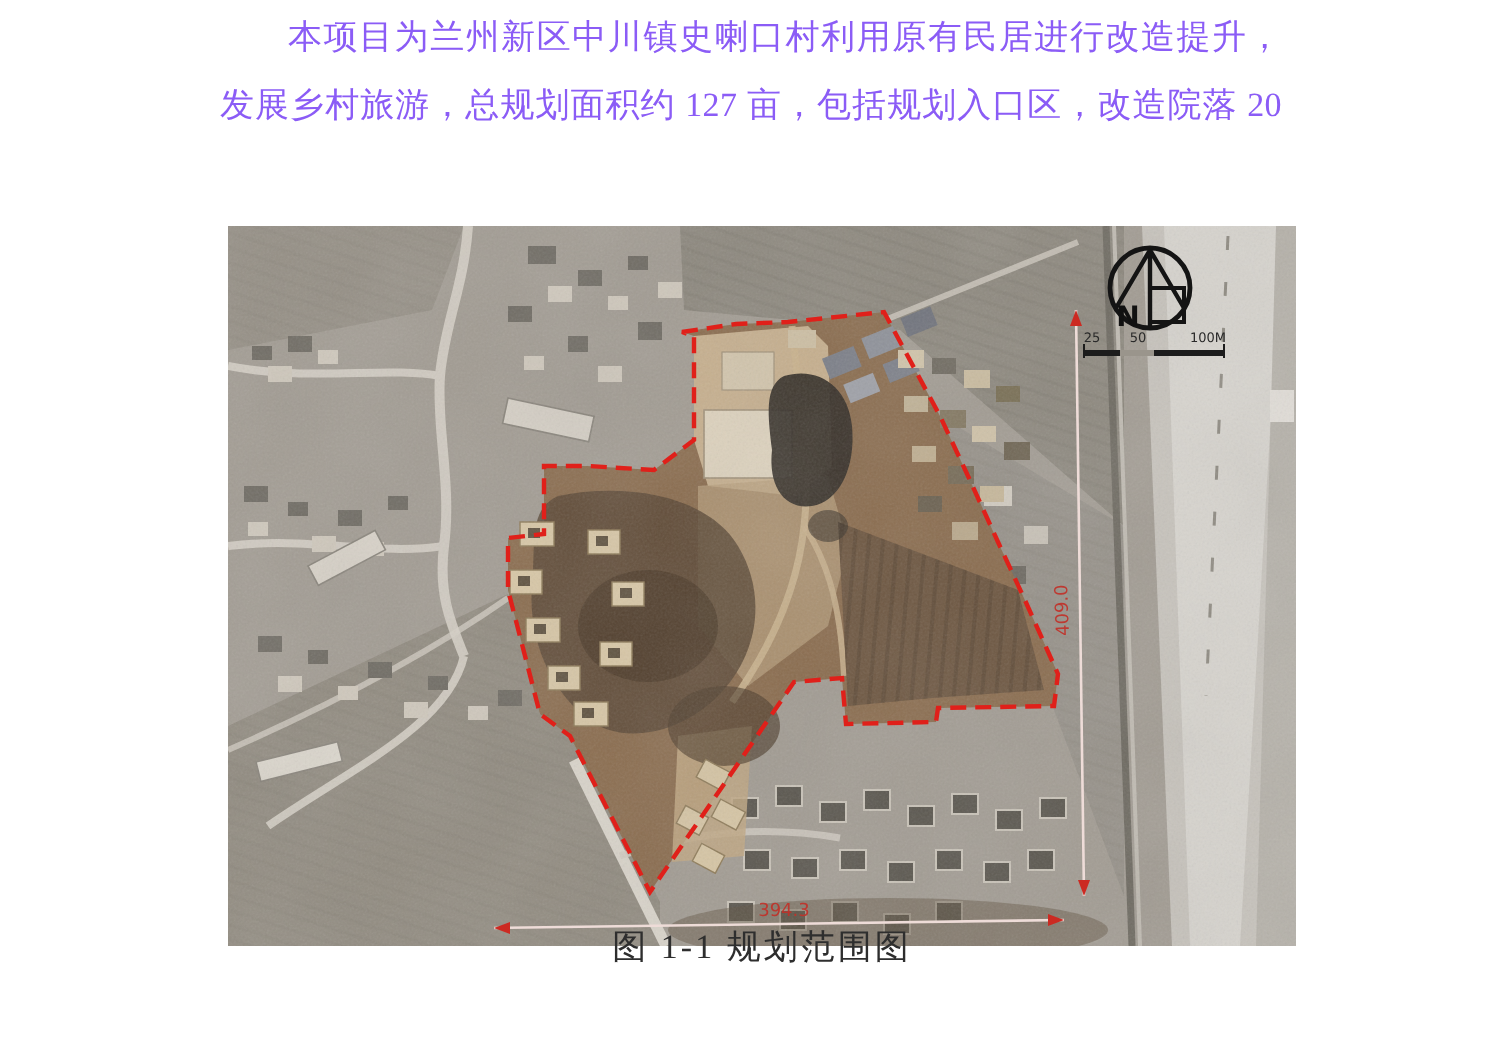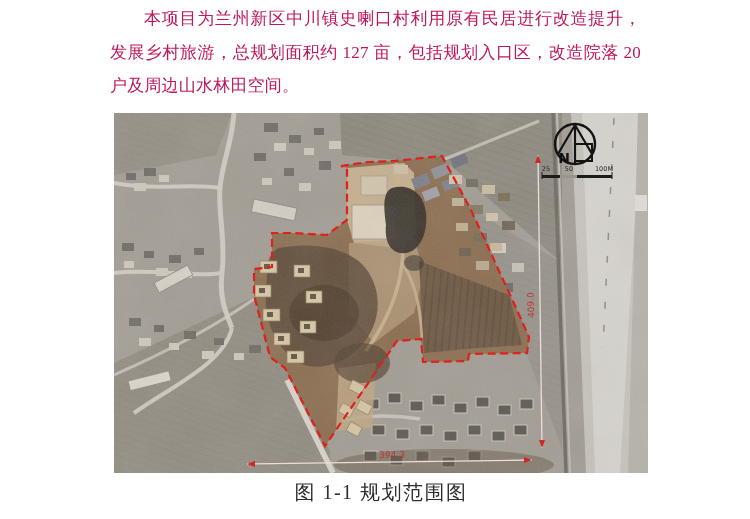--- a/index.html
+++ b/index.html
@@ -4,45 +4,44 @@
 <style>
   html,body{margin:0;padding:0;}
   body{
     width:750px;height:519px;background:#ffffff;overflow:hidden;
     font-family:"Liberation Serif","DejaVu Serif",serif;
     position:relative;
   }
   .page{position:absolute;inset:0;}
   .para{
     position:absolute;left:110px;top:2px;width:531px;
-    font-size:17px;line-height:33.5px;color:#be185d;
+    font-size:17px;line-height:33.5px;color:#8b5cf6;
     letter-spacing:0.2px;
   }
   .pline{text-align:justify;text-align-last:justify;white-space:nowrap;}
   .pline.first{text-indent:34px;}
   .pline.last{text-align:left;text-align-last:left;}
   .map{
     position:absolute;left:114px;top:113px;width:534px;height:360px;margin:0;
     background:#a39d94;
   }
   .map svg{display:block;}
   .caption{
-    position:absolute;left:114px;top:479px;width:534px;
-    text-align:center;font-size:20px;color:#2e2e2e;letter-spacing:1.5px;
+    position:absolute;left:114px;top:462px;width:534px;
+    text-align:center;font-size:17px;color:#2e2e2e;letter-spacing:1.5px;
   }
 </style>
 </head>
 <body>
 
 <div class="page">
 
   <div class="para">
     <div class="pline first">本项目为兰州新区中川镇史喇口村利用原有民居进行改造提升，</div>
     <div class="pline">发展乡村旅游，总规划面积约 127 亩，包括规划入口区，改造院落 20</div>
-    <div class="pline last">户及周边山水林田空间。</div>
   </div>
 
   <figure class="map">
     <svg width="534" height="360" viewBox="0 0 534 360">
       <defs>
         <pattern id="rows" width="7" height="7" patternUnits="userSpaceOnUse" patternTransform="rotate(18)">
           <rect width="7" height="7" fill="none"></rect>
           <line x1="0" y1="3" x2="7" y2="3" stroke="#7c776d" stroke-width="1.6" opacity="0.5"></line>
         </pattern>
         <pattern id="orch" width="7" height="7" patternUnits="userSpaceOnUse" patternTransform="rotate(95)">

